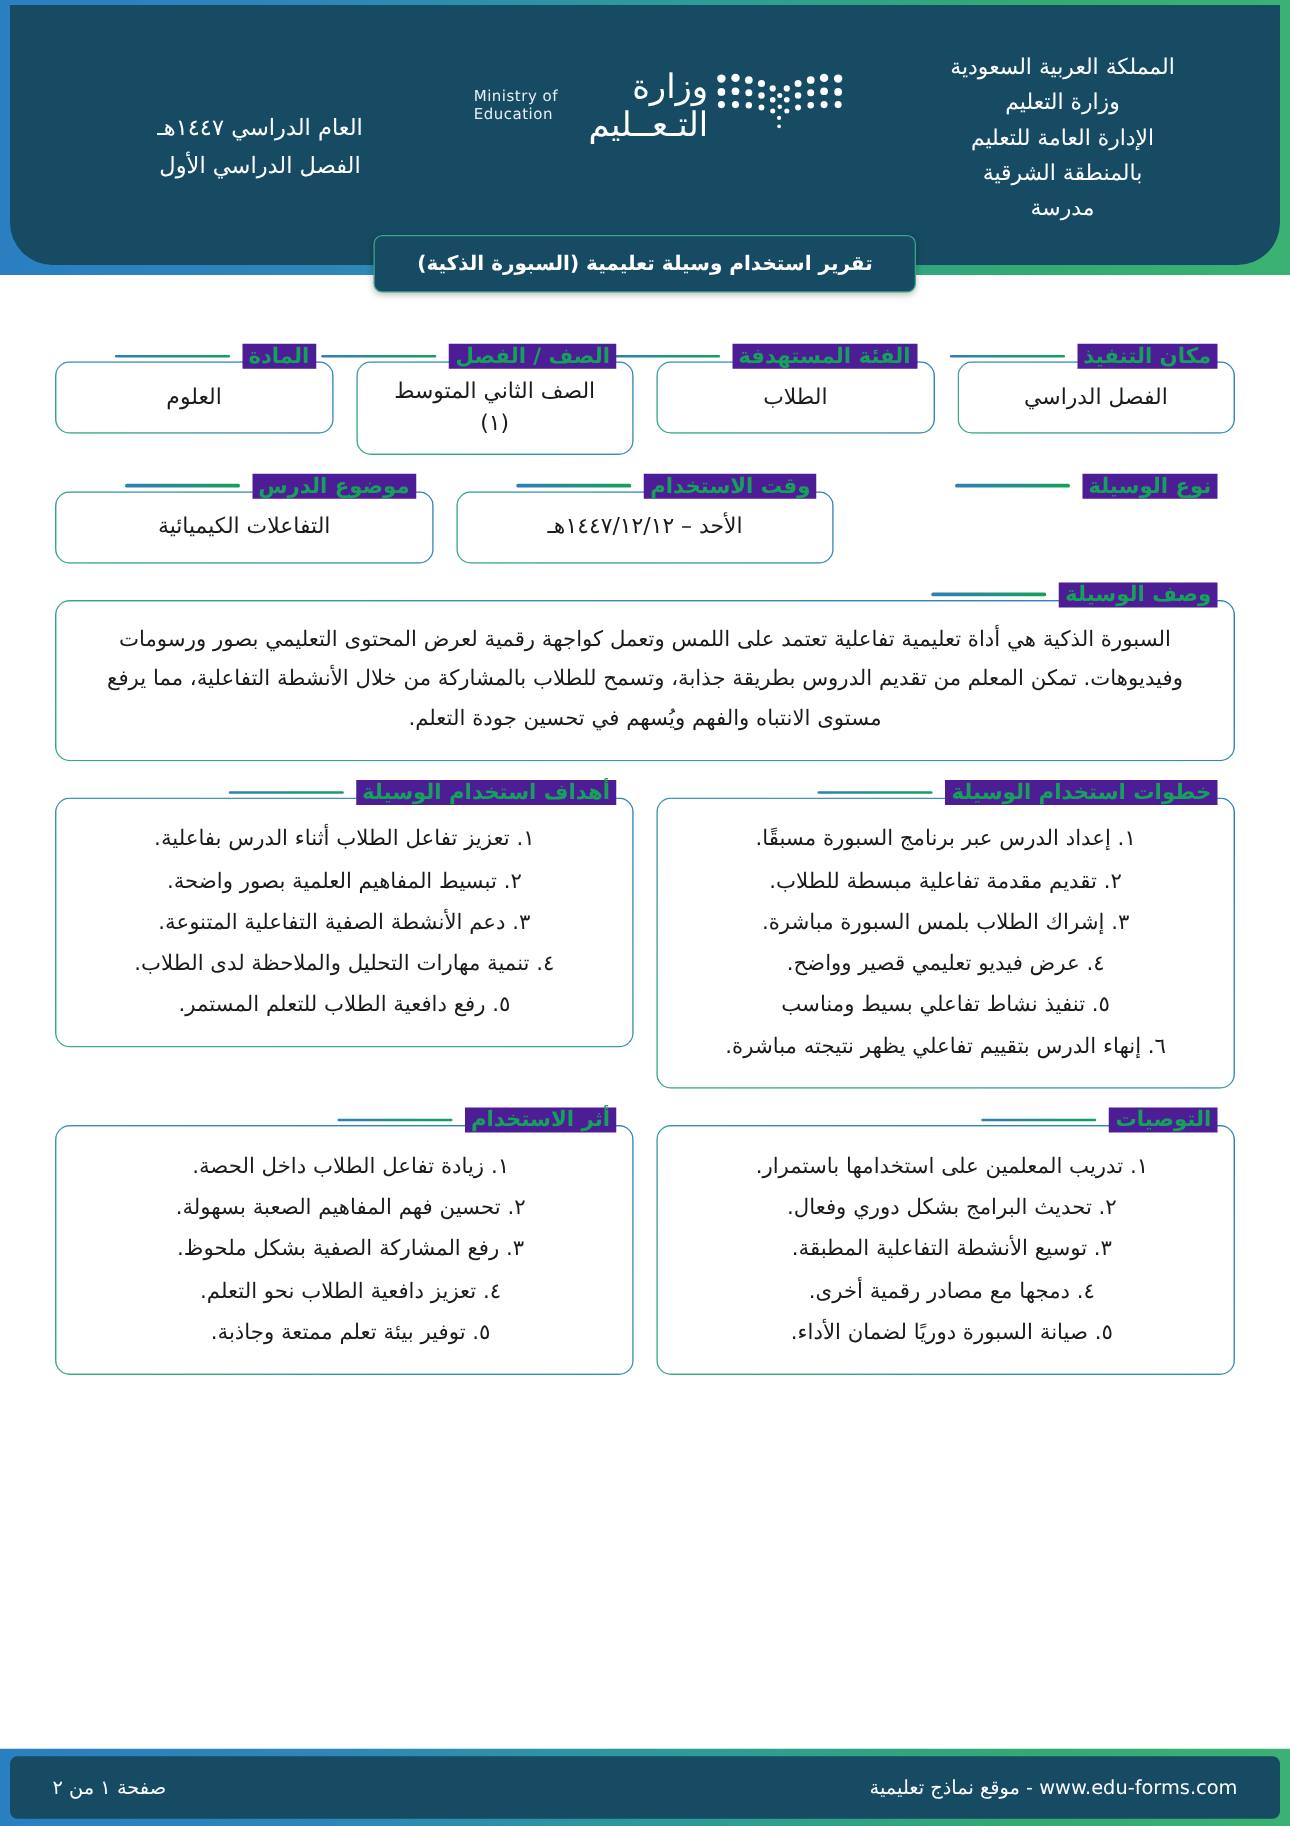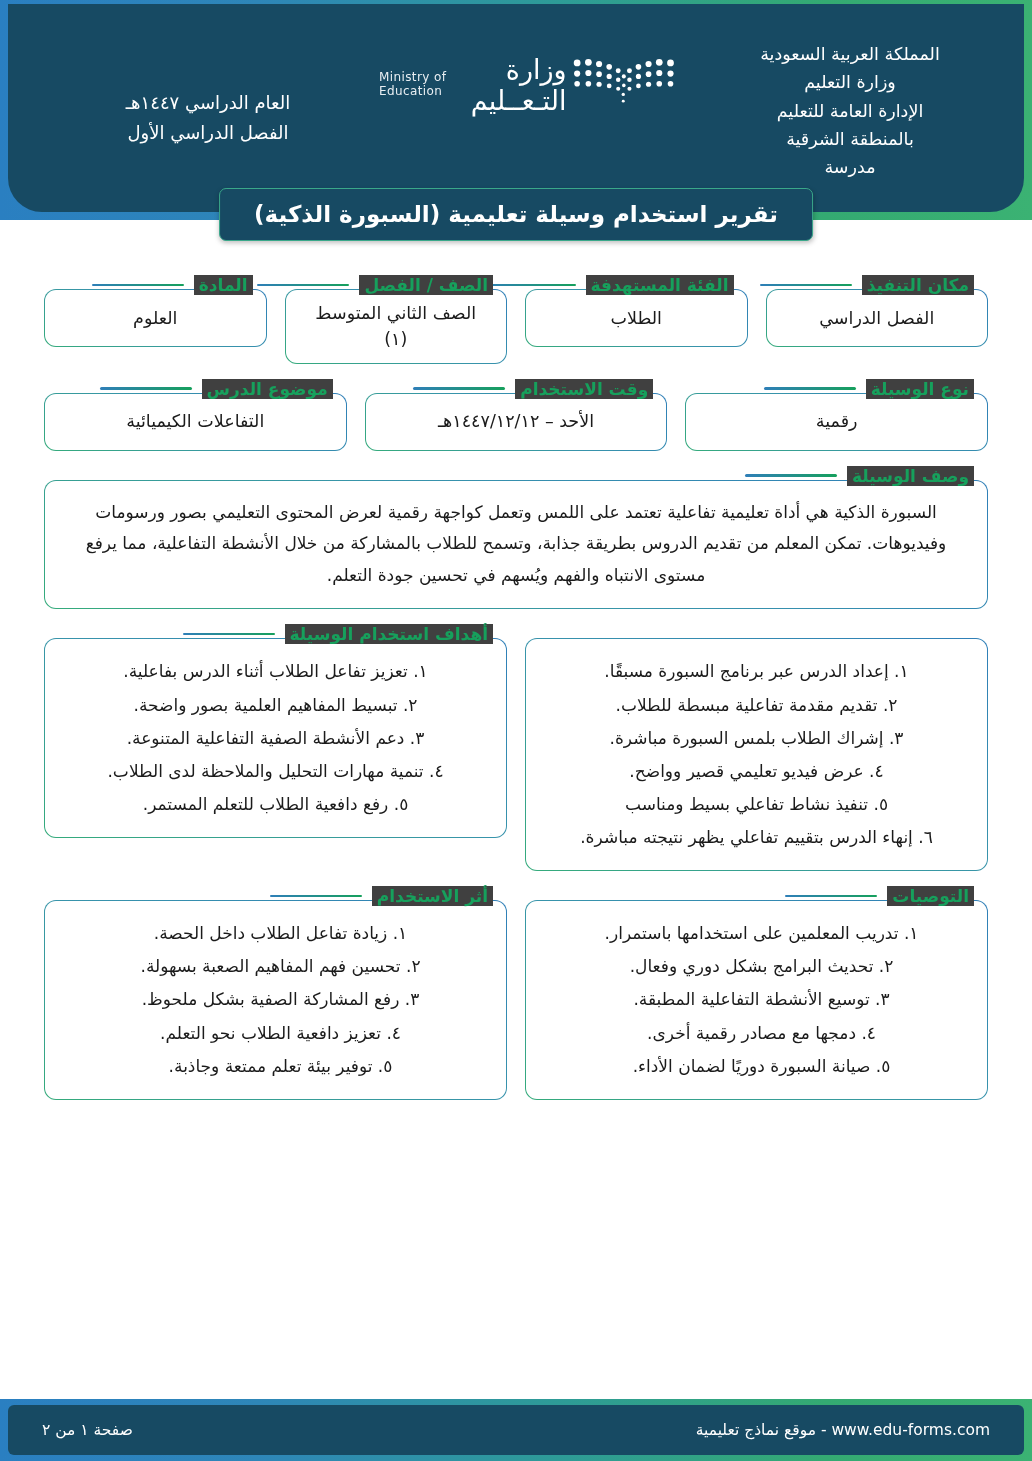--- a/index.html
+++ b/index.html
@@ -84,21 +84,21 @@
   }
 
   
   .title-ribbon {
     position: absolute;
     left: 50%;
     transform: translateX(-50%);
     top: 188px;
     background: #174a63;
     color: #ffffff;
-    font-size: 23px;
+    font-size: 16px;
     font-weight: bold;
     padding: 12px 34px 13px 34px;
     border-radius: 7px;
     border: 1.6px solid #3aa88a;
     white-space: nowrap;
     z-index: 6;
     box-shadow: 0 2px 5px rgba(0,0,0,0.25);
   }
 
   
@@ -125,21 +125,21 @@
     flex-direction: row;
     align-items: center;
     gap: 10px;
     z-index: 3;
     height: 22px;
   }
   .field-label .lab-text {
     color: #16a05c;
     font-size: 17px;
     font-weight: bold;
-    background: #404040;
+    background: #4c1d95;
     padding: 0 5px;
     white-space: nowrap;
     text-align: center;
   }
   .field-label .lab-line {
     height: 2.2px;
     width: 92px;
     background: linear-gradient(270deg, #16a05c 0%, #2f7fb8 100%);
     border-radius: 2px;
   }
@@ -350,23 +350,20 @@
 
     </div>
 
     <div class="row">
 
       <div class="field f-flex1">
         <div class="field-label">
           <span class="lab-text">نوع الوسيلة</span>
           <span class="lab-line"></span>
         </div>
-        <div class="field-box">
-          <span class="field-value">رقمية</span>
-        </div>
       </div>
 
       <div class="field f-flex1">
         <div class="field-label">
           <span class="lab-text">وقت الاستخدام</span>
           <span class="lab-line"></span>
         </div>
         <div class="field-box">
           <span class="field-value">الأحد – ١٤٤٧/١٢/١٢هـ</span>
         </div>
@@ -392,20 +389,24 @@
         </div>
         <div class="field-box desc-box">
           <div class="desc-text">السبورة الذكية هي أداة تعليمية تفاعلية تعتمد على اللمس وتعمل كواجهة رقمية لعرض المحتوى التعليمي بصور ورسومات وفيديوهات. تمكن المعلم من تقديم الدروس بطريقة جذابة، وتسمح للطلاب بالمشاركة من خلال الأنشطة التفاعلية، مما يرفع مستوى الانتباه والفهم ويُسهم في تحسين جودة التعلم.</div>
         </div>
       </div>
     </div>
 
     <div class="row">
 
       <div class="field f-flex1">
+        <div class="field-label">
+          <span class="lab-text">خطوات استخدام الوسيلة</span>
+          <span class="lab-line"></span>
+        </div>
         <div class="field-box list-box">
           <ul class="list">
             <li>١. إعداد الدرس عبر برنامج السبورة مسبقًا.</li>
             <li>٢. تقديم مقدمة تفاعلية مبسطة للطلاب.</li>
             <li>٣. إشراك الطلاب بلمس السبورة مباشرة.</li>
             <li>٤. عرض فيديو تعليمي قصير وواضح.</li>
             <li>٥. تنفيذ نشاط تفاعلي بسيط ومناسب</li>
             <li>٦. إنهاء الدرس بتقييم تفاعلي يظهر نتيجته مباشرة.</li>
           </ul>
         </div>

